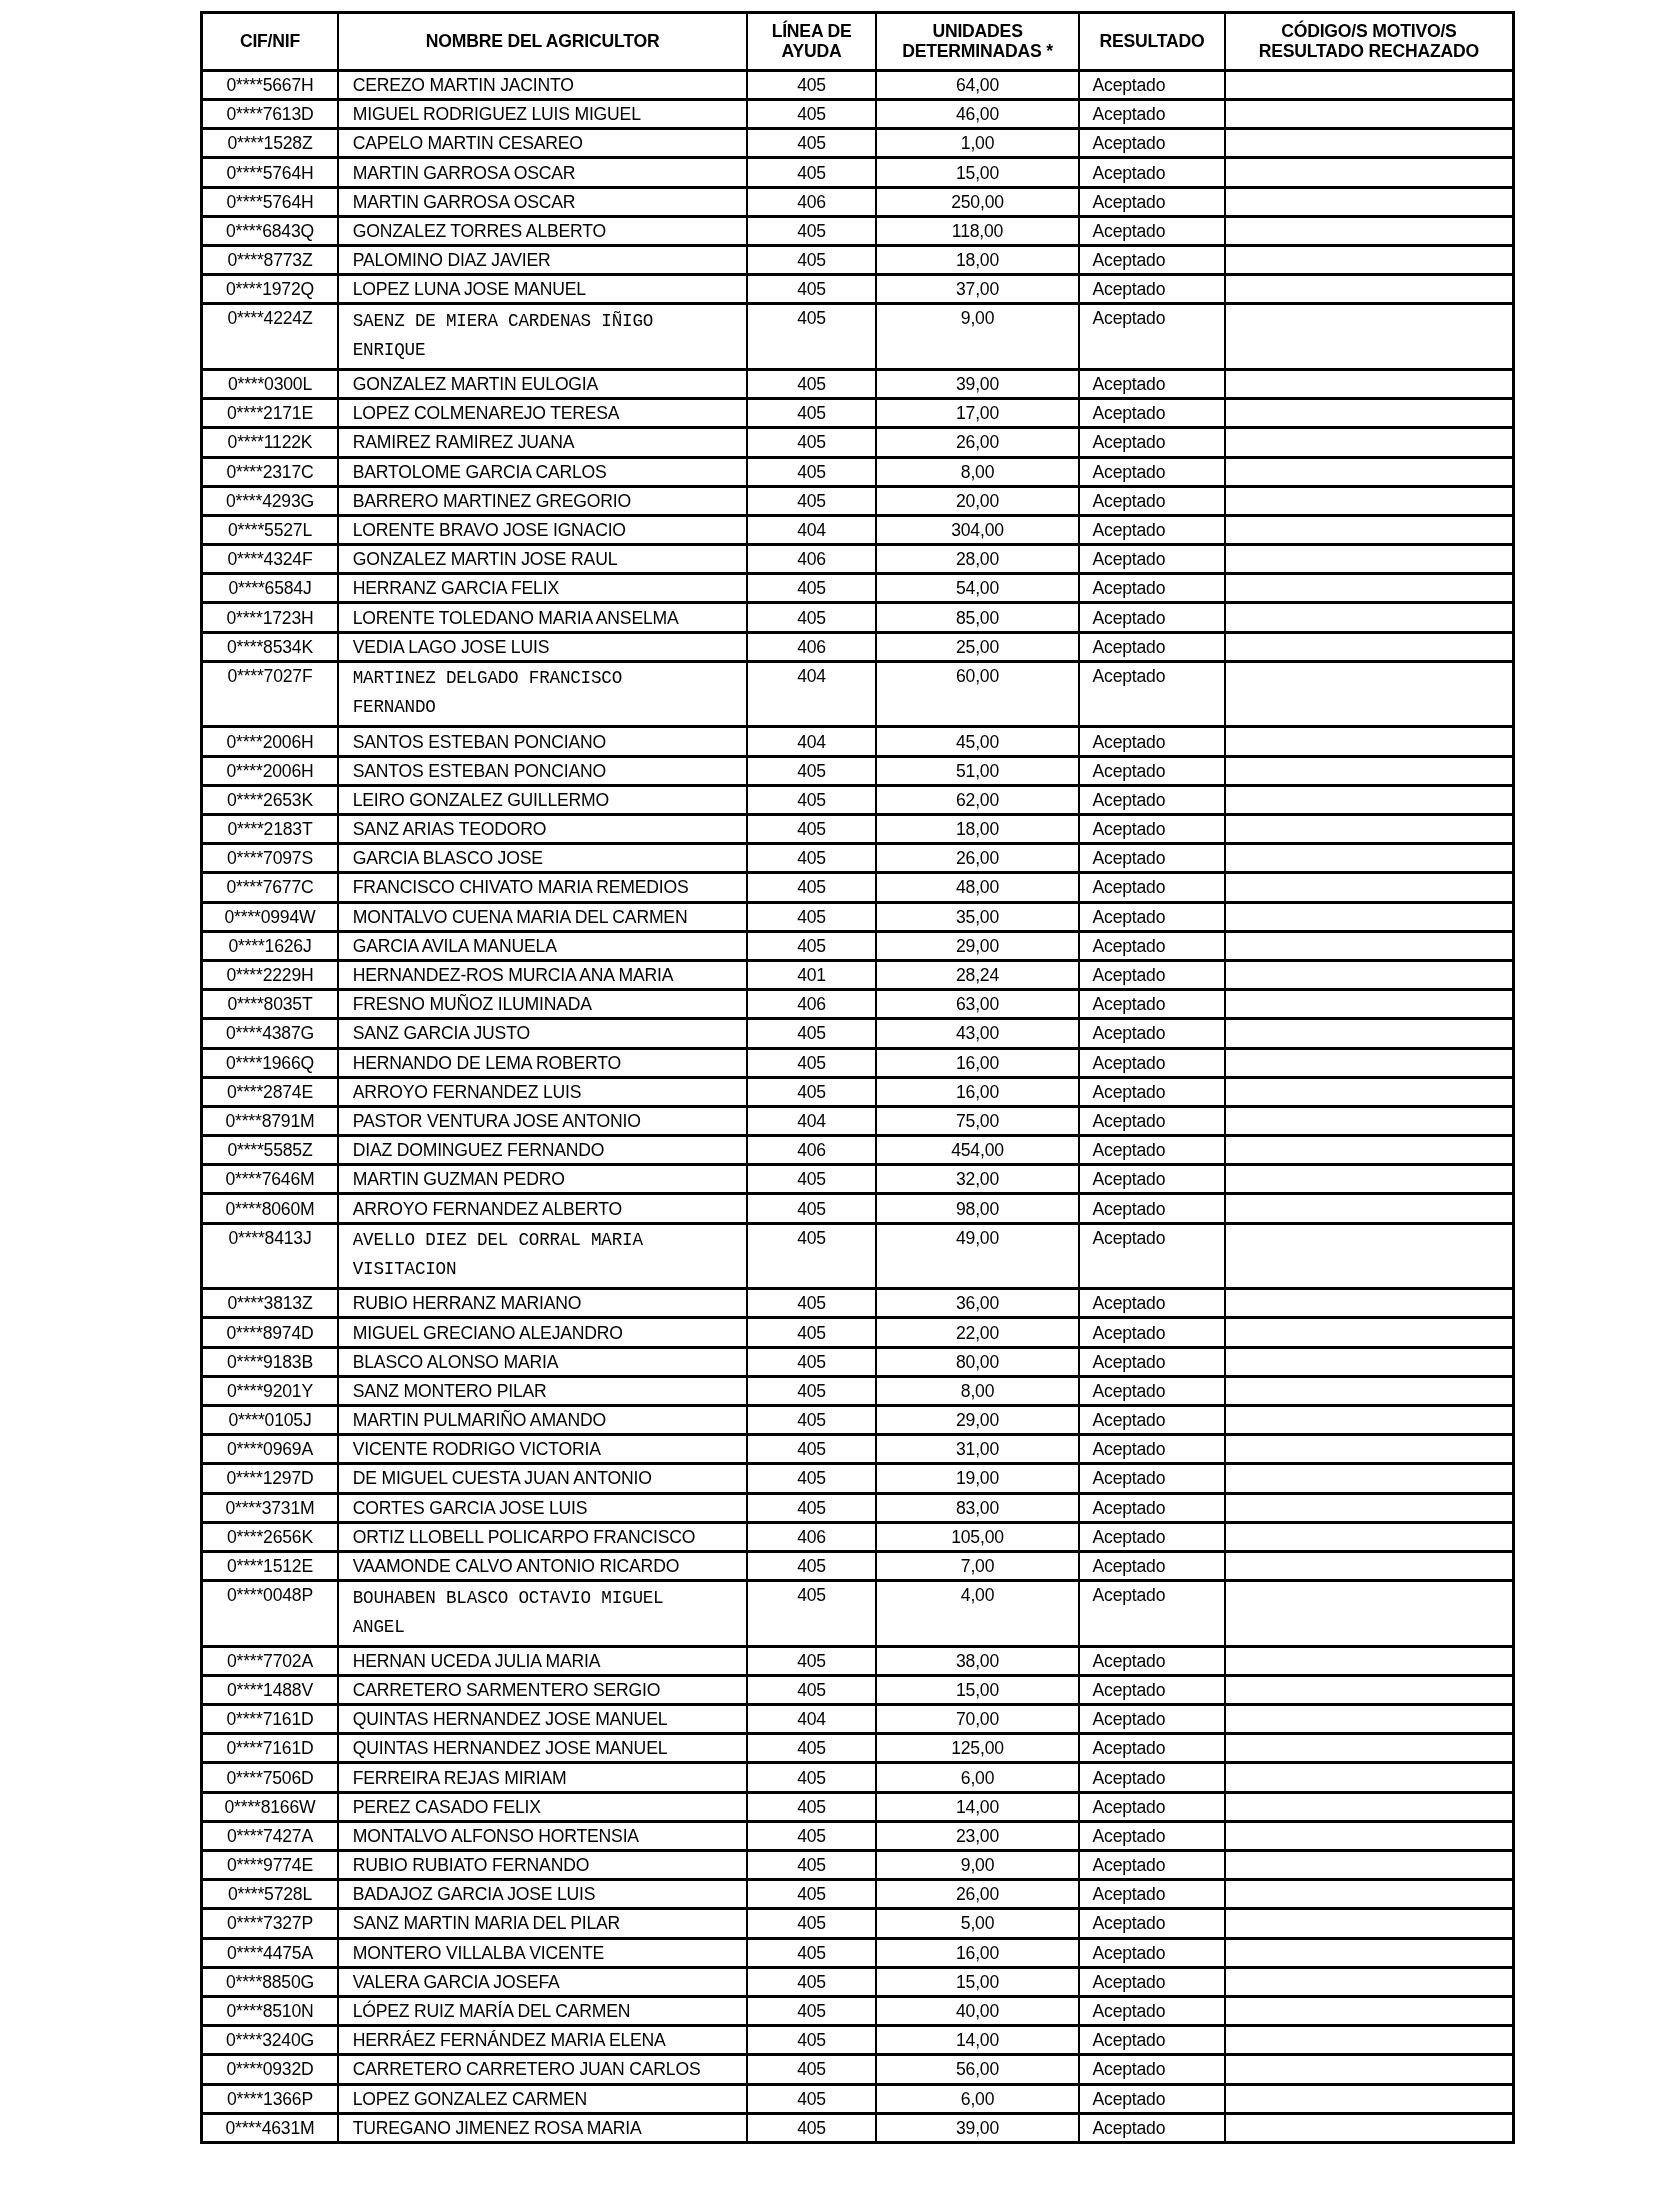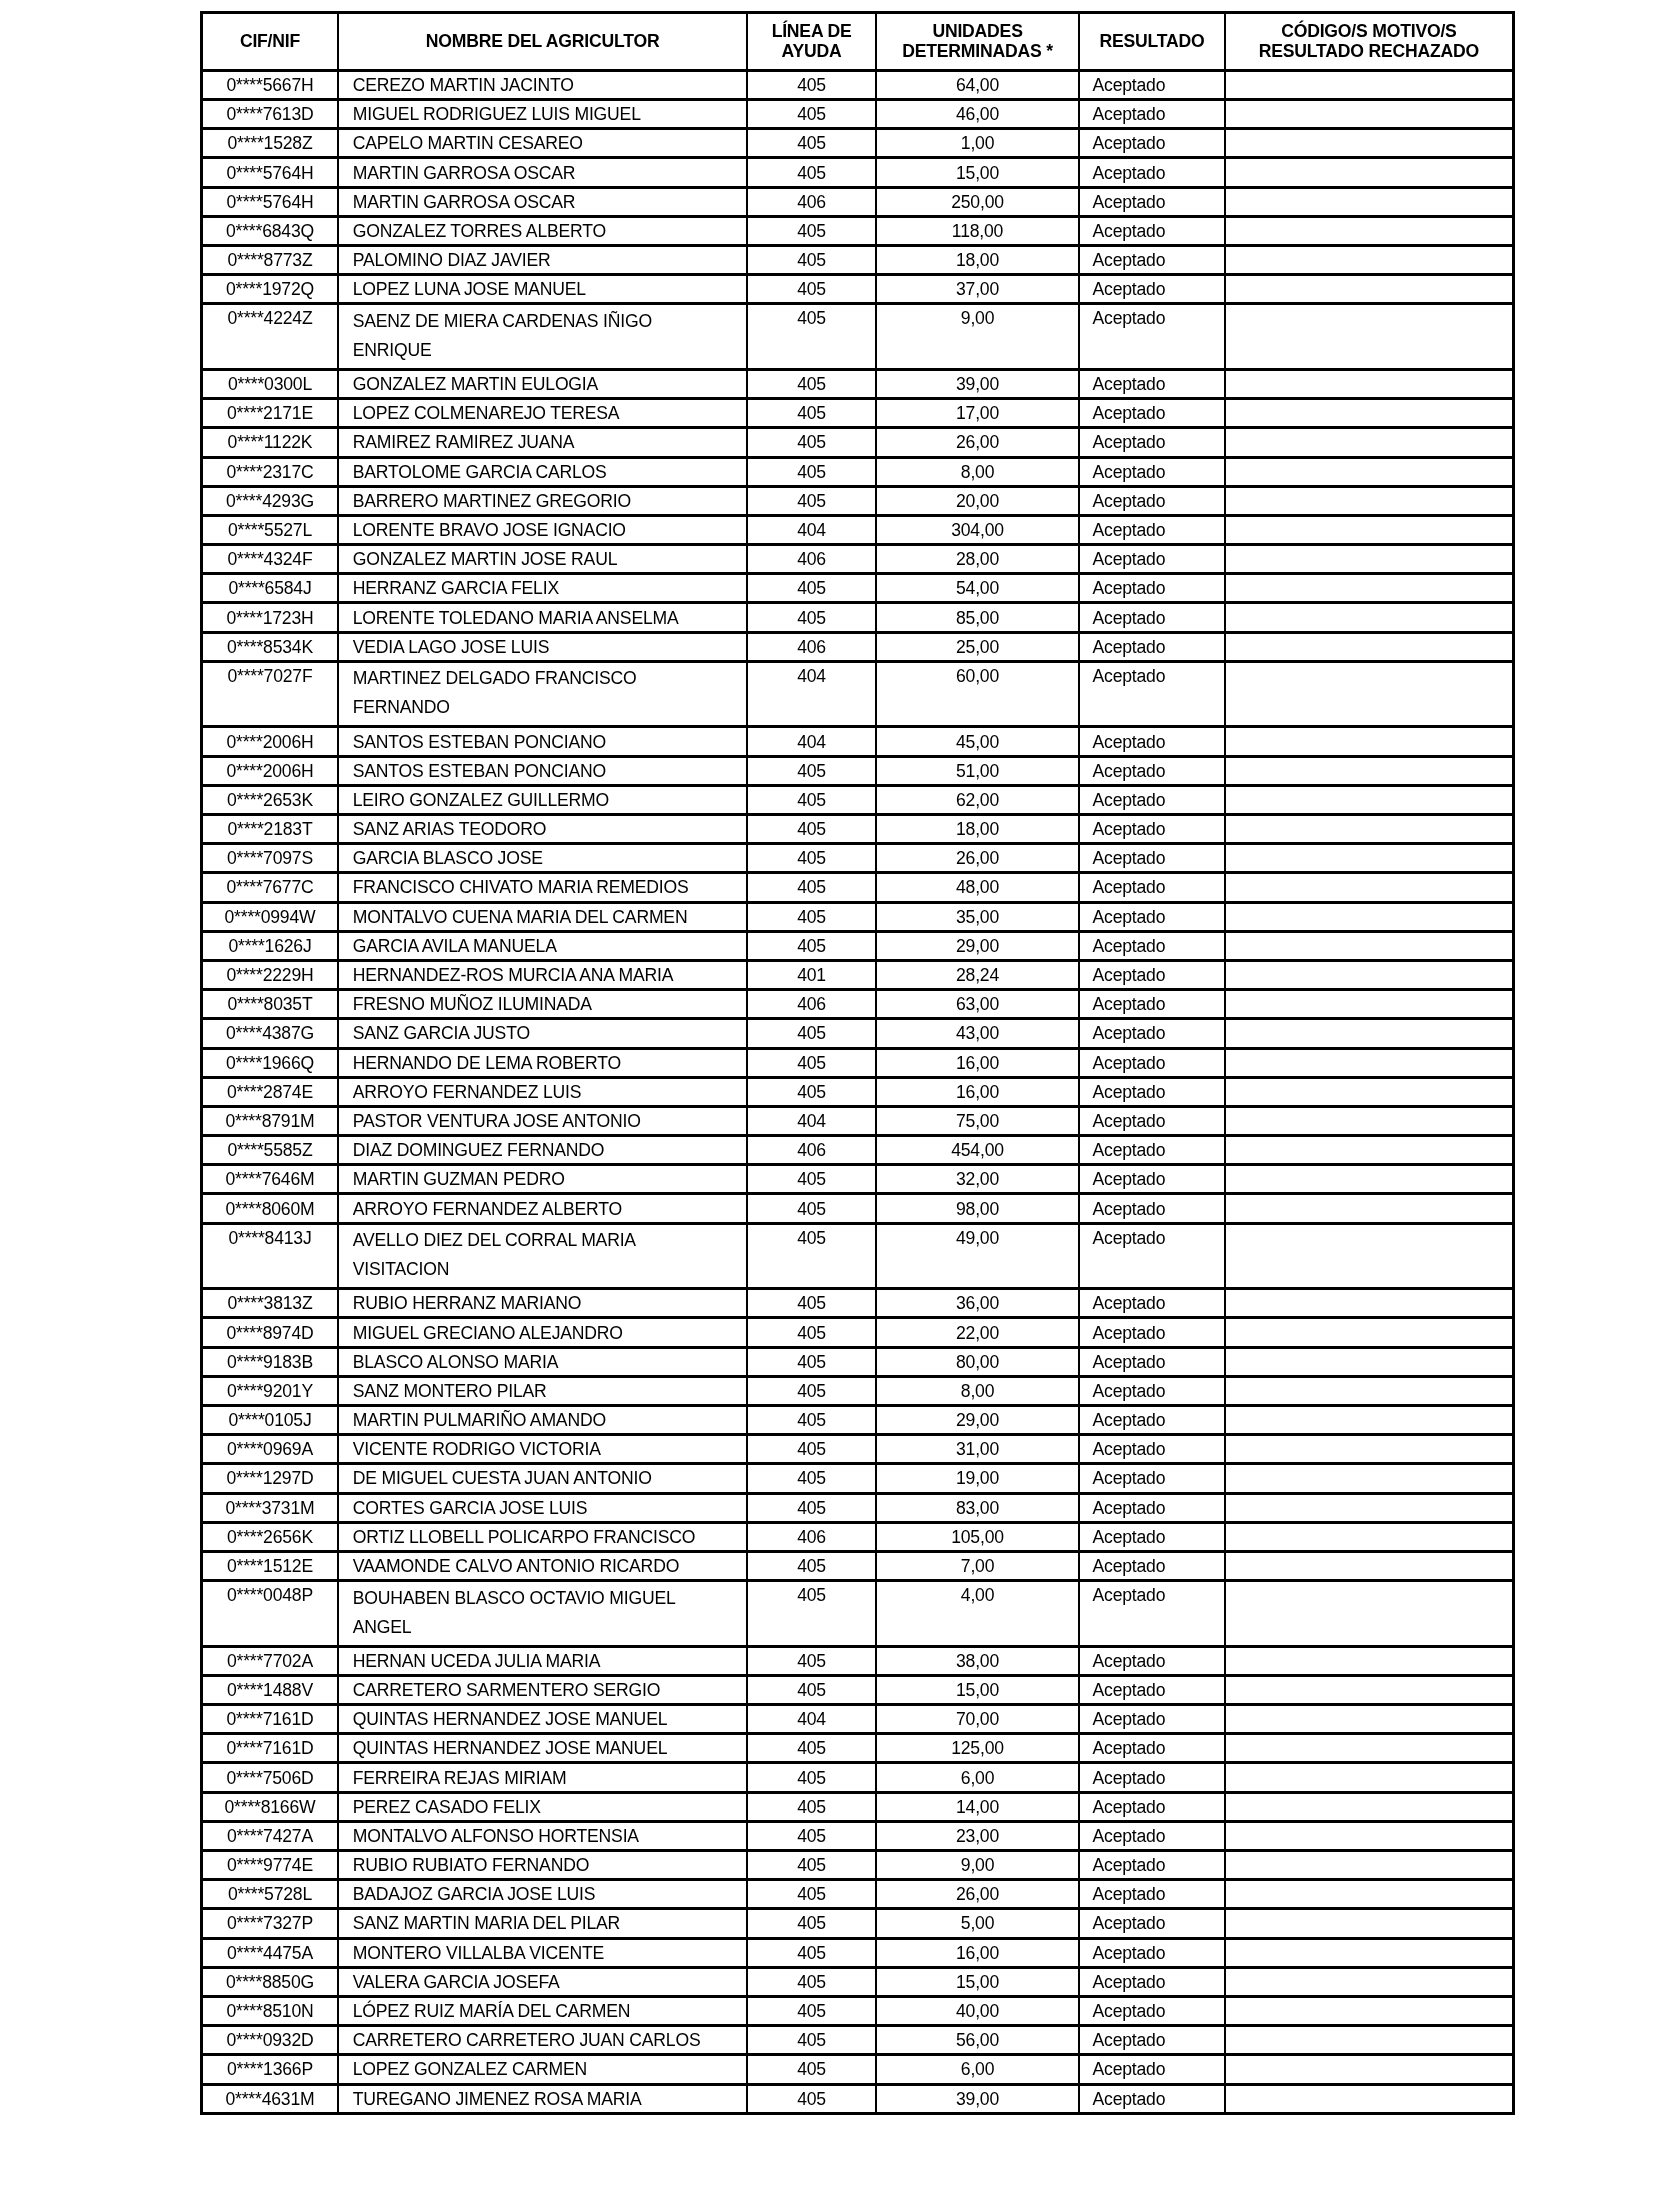--- a/index.html
+++ b/index.html
@@ -46,21 +46,21 @@
   td {
     font-size: 17.6px;
     line-height: 20px;
     padding: 3.1px 9.2px;
     vertical-align: top;
     letter-spacing: -0.2px;
     overflow: hidden;
   }
   td.c-cif      { text-align: center; white-space: nowrap; }
   td.c-nombre   { text-align: left; padding-left: 13.8px; white-space: pre-line; }
-  td.c-nombre.multiline { line-height: 29px; padding-top: 1.5px; }
+  td.c-nombre.multiline { line-height: 29px; padding-top: 1.5px; font-family: Liberation Mono, monospace; }
   td.c-linea    { text-align: center; }
   td.c-unidades { text-align: center; }
   td.c-resultado{ text-align: left; padding-left: 12.3px; }
   td.c-codigo   { text-align: left; }
   col.w-cif      { width: 10.4%; }
   col.w-nombre   { width: 31.2%; }
   col.w-linea    { width: 9.8%; }
   col.w-unidades { width: 15.5%; }
   col.w-resultado{ width: 11.1%; }
   col.w-codigo   { width: 22.0%; }
@@ -583,20 +583,28 @@
         </tr>
         <tr>
           <td class="c-cif">0****8510N</td>
           <td class="c-nombre">LÓPEZ RUIZ MARÍA DEL CARMEN</td>
           <td class="c-linea">405</td>
           <td class="c-unidades">40,00</td>
           <td class="c-resultado">Aceptado</td>
           <td class="c-codigo"></td>
         </tr>
         <tr>
+          <td class="c-cif">0****3240G</td>
+          <td class="c-nombre">HERRÁEZ FERNÁNDEZ MARIA ELENA</td>
+          <td class="c-linea">405</td>
+          <td class="c-unidades">14,00</td>
+          <td class="c-resultado">Aceptado</td>
+          <td class="c-codigo"></td>
+        </tr>
+        <tr>
           <td class="c-cif">0****0932D</td>
           <td class="c-nombre">CARRETERO CARRETERO JUAN CARLOS</td>
           <td class="c-linea">405</td>
           <td class="c-unidades">56,00</td>
           <td class="c-resultado">Aceptado</td>
           <td class="c-codigo"></td>
         </tr>
         <tr>
           <td class="c-cif">0****1366P</td>
           <td class="c-nombre">LOPEZ GONZALEZ CARMEN</td>

